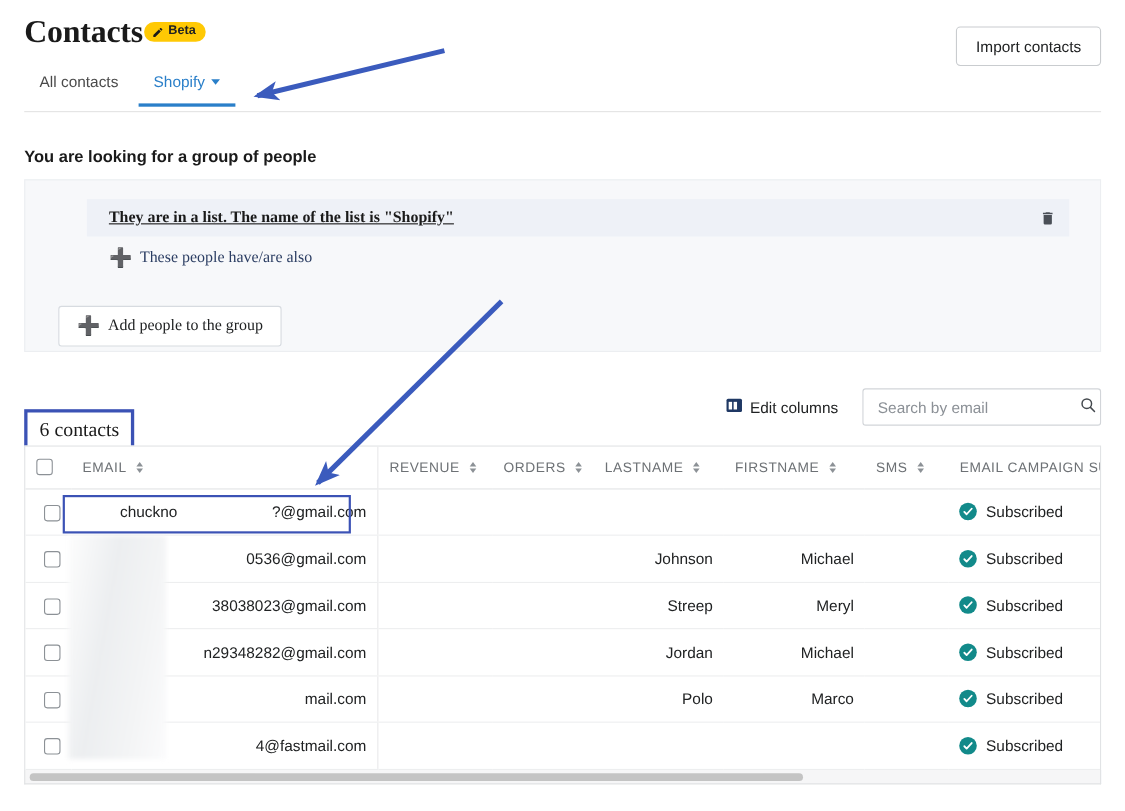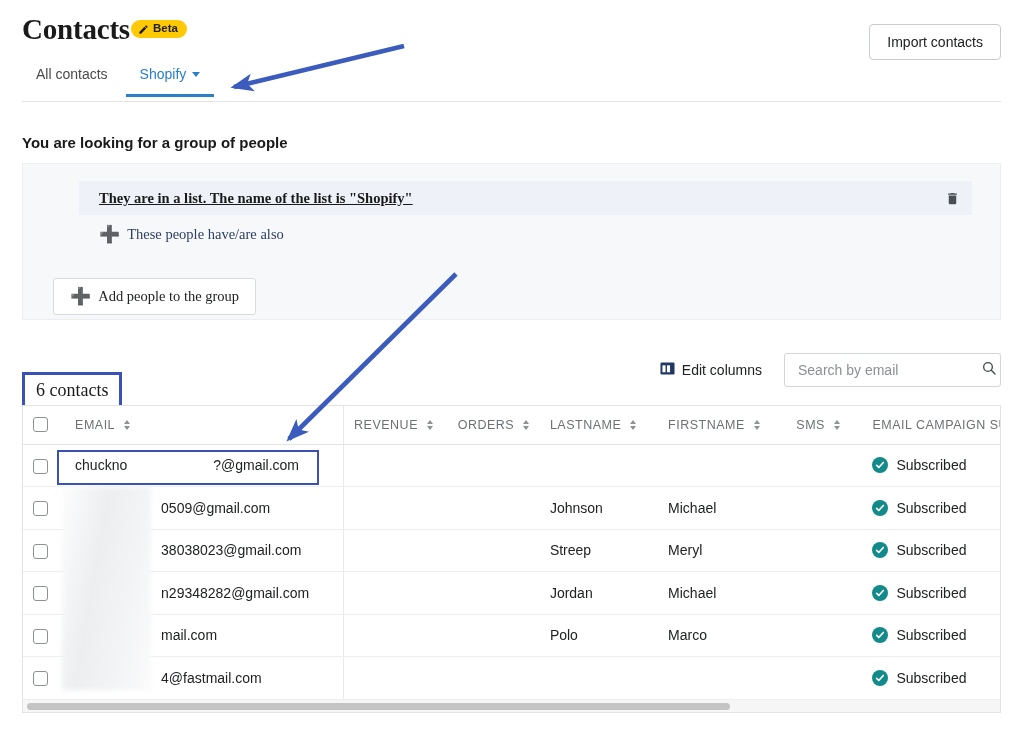--- a/index.html
+++ b/index.html
@@ -260,20 +260,21 @@
   }
   tbody td {
     height: 42.5px;
     font-size: 14px;
     color: #202223;
     padding: 0 10px;
     border-bottom: 1px solid #edeeef;
     white-space: nowrap;
     overflow: hidden;
     vertical-align: middle;
+    text-align: right;
   }
   .col-check { width: 42px; }
   .col-email { width: 278px; border-right: 1px solid #e8e9ea; }
   .col-revenue { width: 104px; }
   .col-orders  { width: 92px; }
   .col-last    { width: 118px; }
   .col-first   { width: 128px; }
   .col-sms     { width: 76px; }
   .col-sub     { width: 300px; }
 
@@ -525,21 +526,21 @@
                 <svg width="10" height="10" viewBox="0 0 24 24" fill="none" stroke="#fff" stroke-width="4" stroke-linecap="round" stroke-linejoin="round">
                   <polyline points="4,13 9,18 20,6"></polyline>
                 </svg>
               </span>
             <span>Subscribed</span>
           </span>
         </td>
       </tr>
       <tr>
         <td><span class="cb"></span></td>
-        <td><span style="display:inline-block;width:86px"></span><span>0509@gmail.com</span></td>
+        <td><span style="display:inline-block;width:86px"></span><span>0536@gmail.com</span></td>
         <td></td>
         <td></td>
         <td>Johnson</td>
         <td>Michael</td>
         <td></td>
         <td>
           <span class="sub-cell">
             <span class="check-circle">
                 <svg width="10" height="10" viewBox="0 0 24 24" fill="none" stroke="#fff" stroke-width="4" stroke-linecap="round" stroke-linejoin="round">
                   <polyline points="4,13 9,18 20,6"></polyline>

